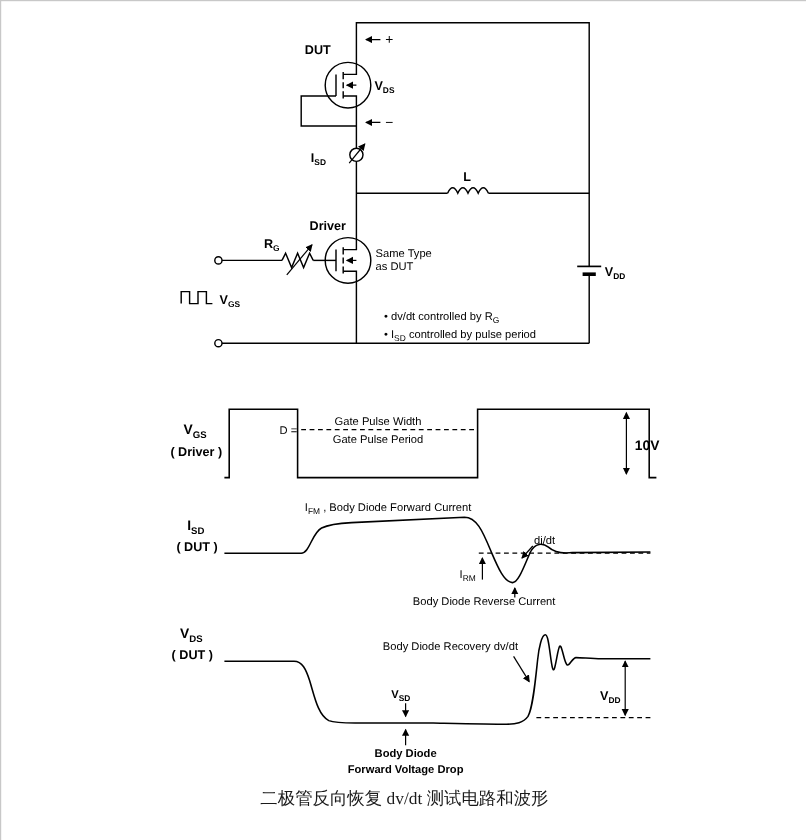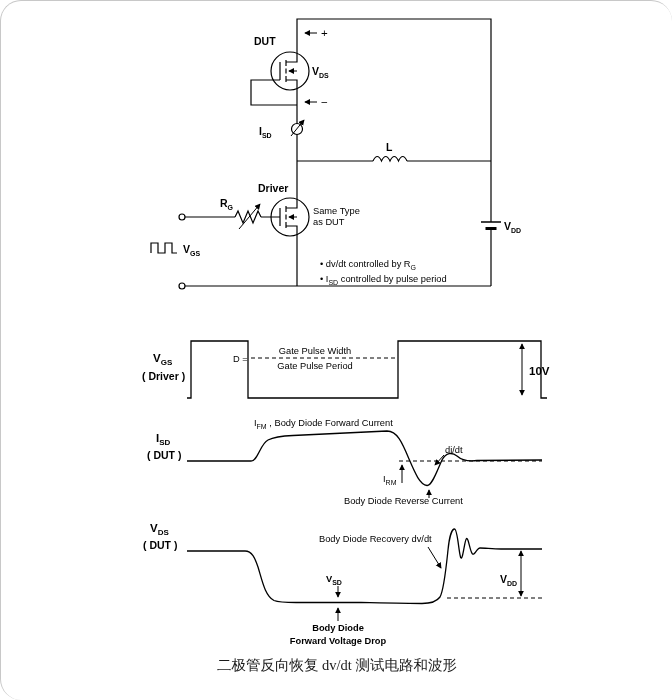--- a/index.html
+++ b/index.html
@@ -1,21 +1,20 @@
 <!DOCTYPE html>
 <html><head>
 <meta charset="utf-8">
 <style>
   html,body{margin:0;padding:0;background:#fff;}
   .page{
     width:672px;height:700px;background:#ffffff;
     border-top:1px solid #c8c8c8;border-left:1px solid #c8c8c8;
     box-sizing:border-box;overflow:hidden;
     font-family:"Liberation Sans","DejaVu Sans",sans-serif;
-    border-radius:21px;
   }
   svg text{fill:#000;font-family:"Liberation Sans","DejaVu Sans",sans-serif;}
   .b{font-weight:bold;}
   .t9{font-size:9.3px;}
   .t10{font-size:10.5px;}
   .t11{font-size:11.5px;}
   .sub{font-size:7px;}
   .sub8{font-size:8px;}
   .mid{text-anchor:middle;}
   .cap{font-size:14.5px;font-family:"Liberation Serif","DejaVu Serif",serif;fill:#1a1a1a;}

